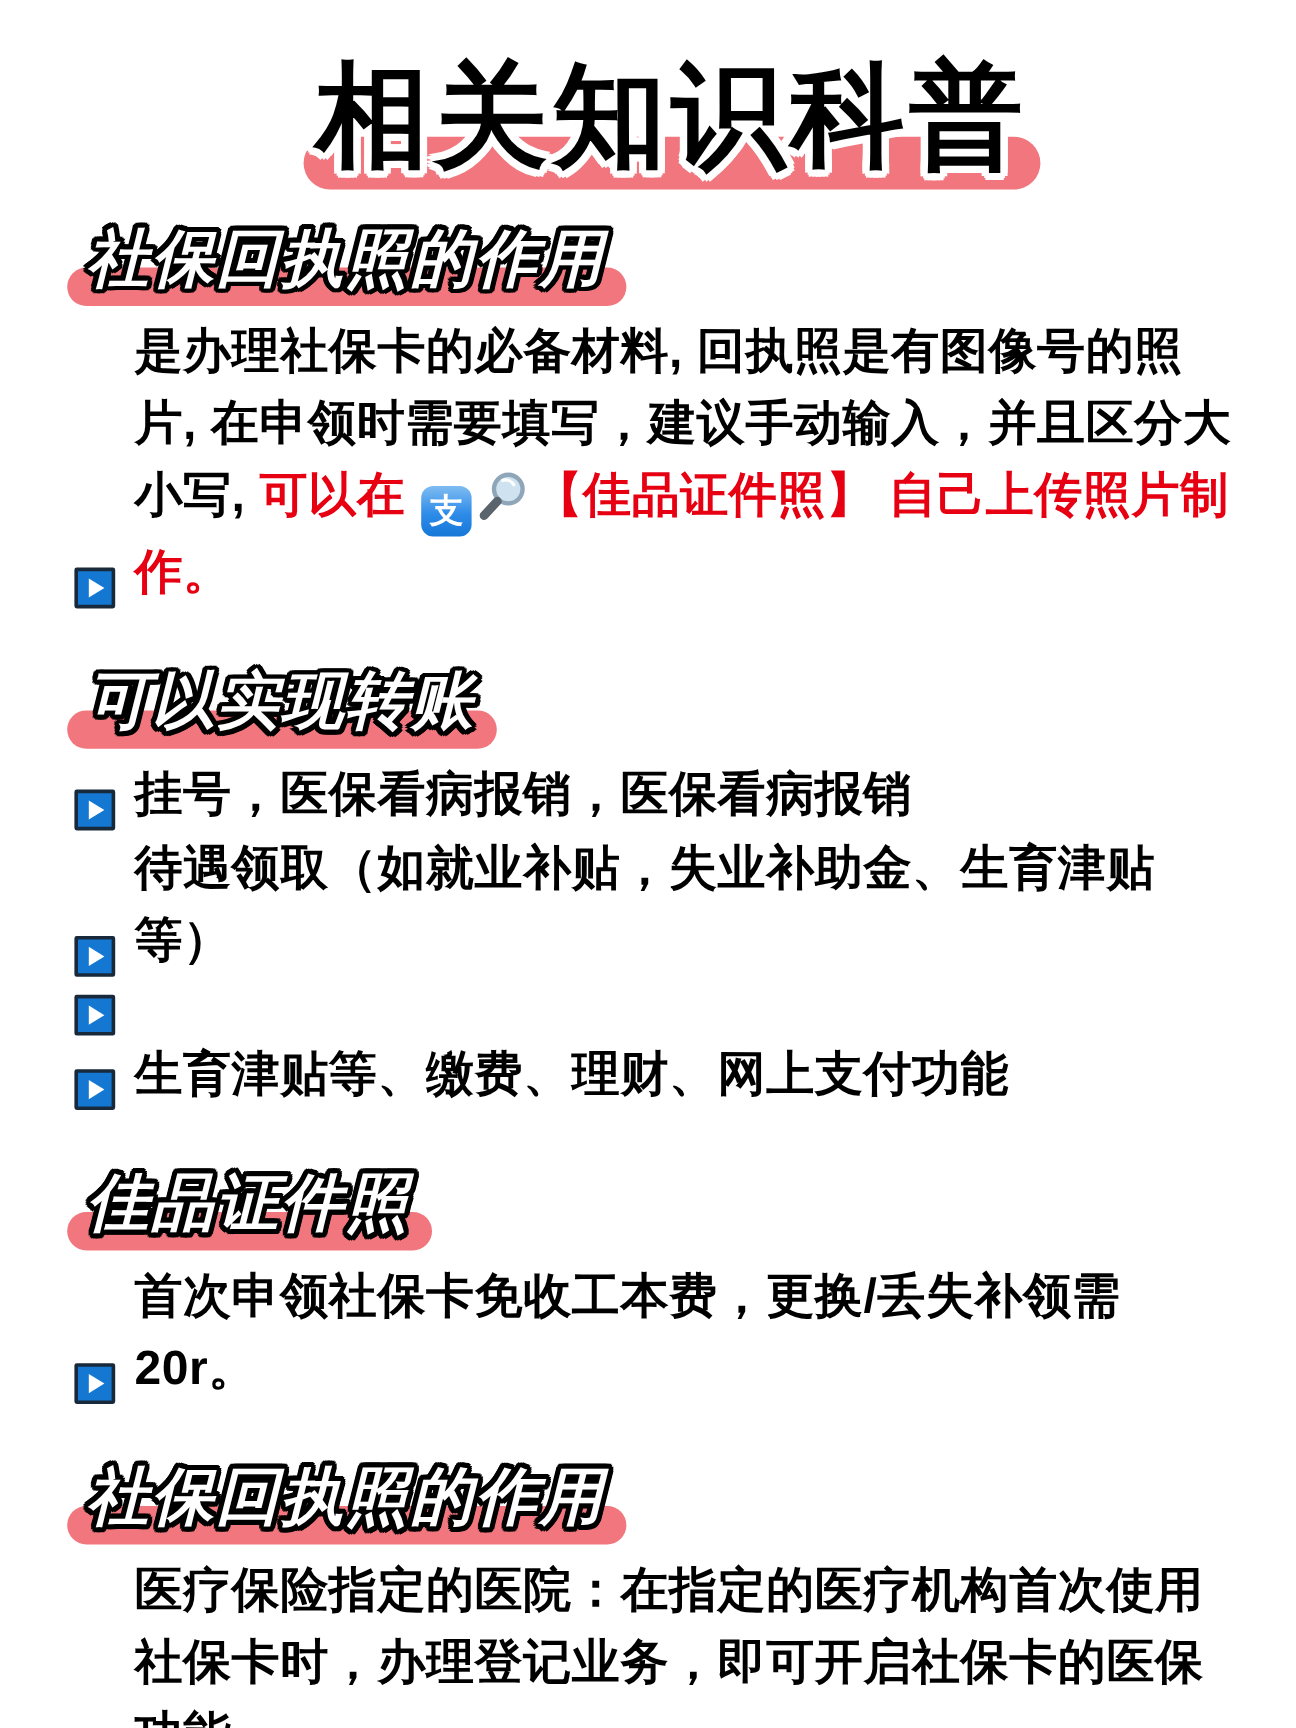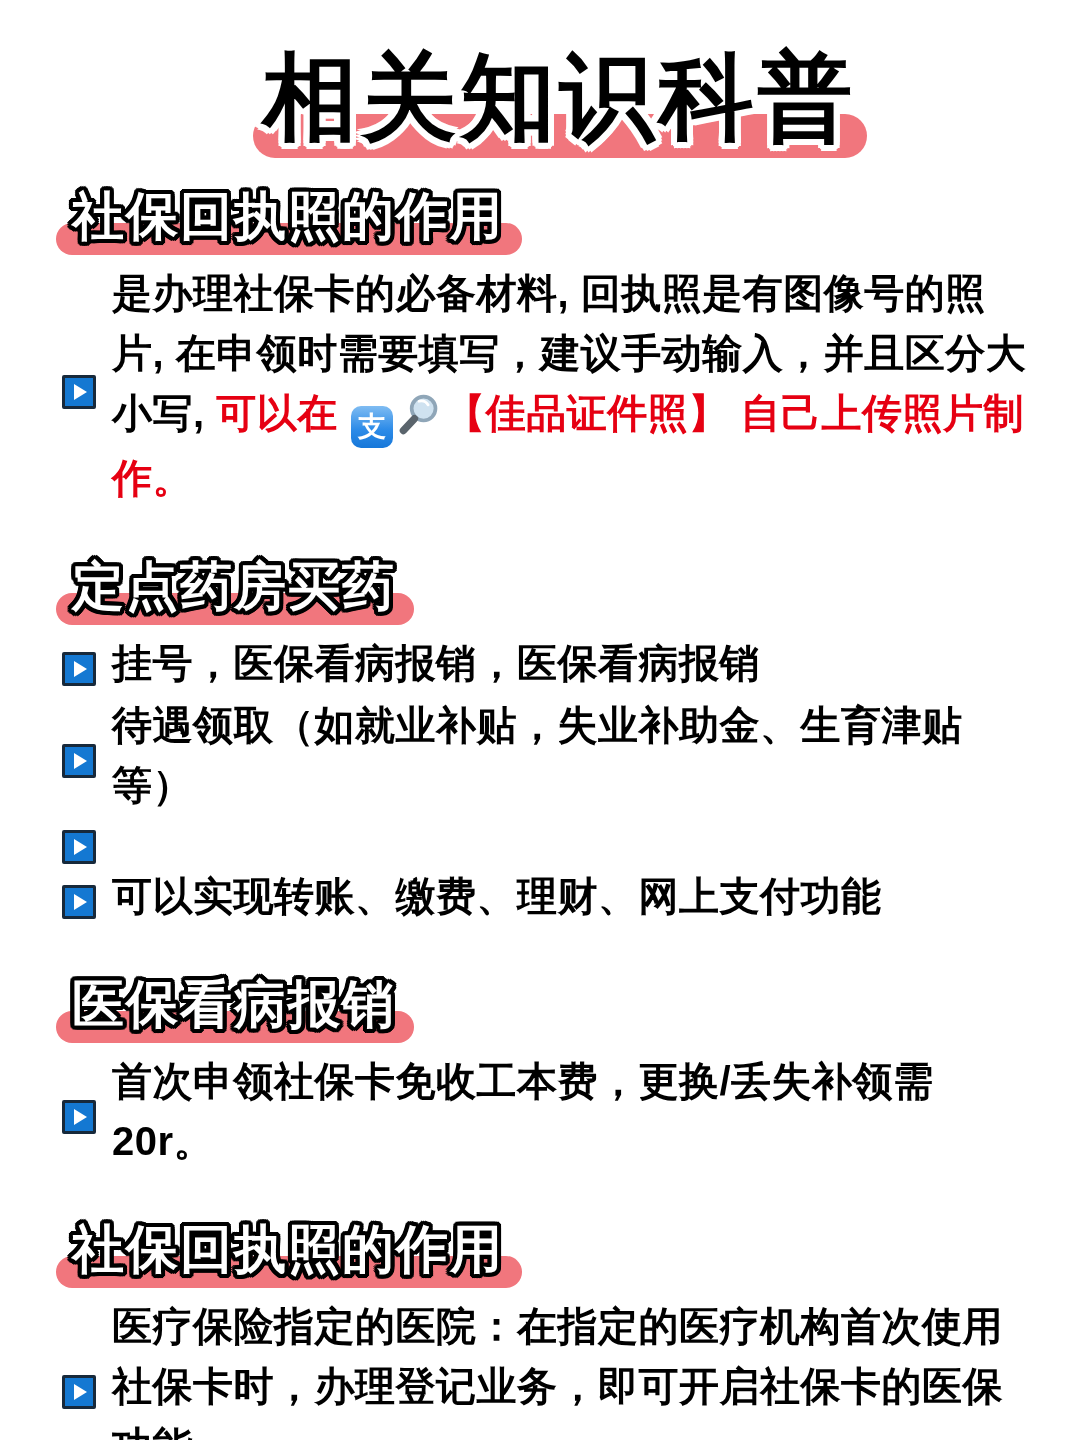--- a/index.html
+++ b/index.html
@@ -39,21 +39,21 @@
     position:absolute;
     left:-10px;right:-10px;bottom:2px;
     height:44px;border-radius:24px;
     background:var(--pink);
     z-index:-1;
   }
 
   
   section{margin-top:46px;}
   section:first-of-type{margin-top:0;}
-  .heading{margin-bottom:14px;padding-left:12px;}
+  .heading{margin-bottom:14px;padding-left:12px;font-style:italic;}
   .heading-pill{
     position:relative;
     display:inline-block;
     font-size:52px;
     font-weight:900;
     letter-spacing:2px;
     line-height:1.25;
     color:#fff;
     text-shadow:
       4px 0 0 #000,-4px 0 0 #000,0 4px 0 #000,0 -4px 0 #000,
@@ -67,21 +67,21 @@
     left:-16px;right:-18px;bottom:-6px;
     height:32px;border-radius:17px;
     background:var(--pink);
     z-index:-1;
   }
 
   
   ul.items{list-style:none;}
   li.item{
     display:flex;
-    align-items:center;
+    align-items:flex-end;
     margin-bottom:2px;
   }
   .play-bullet{
     flex:0 0 auto;
     width:34px;height:34px;
     margin:13px 16px 0 2px;
     background:var(--blue);
     border:3px solid #17293B;
     border-radius:2px;
     display:flex;align-items:center;justify-content:center;
@@ -138,21 +138,21 @@
             </span>
             <div class="item-text"><span class="seg-black">是办理社保卡的必备材料, 回执照是有图像号的照片, 在申领时需要填写，建议手动输入，并且区分大小写, </span><span class="seg-red">可以在 </span><span class="alipay-icon">支</span><svg viewBox="0 0 48 48" class="magnifier-icon">
                 <circle cx="29" cy="17" r="13" fill="#CFE2F0" stroke="#8FA6B8" stroke-width="4"></circle>
                 <path d="M24 9 a9 9 0 0 1 10 4" fill="none" stroke="#FFFFFF" stroke-width="3" stroke-linecap="round"></path>
                 <line x1="19" y1="28" x2="7" y2="41" stroke="#5A646C" stroke-width="8" stroke-linecap="round"></line>
               </svg><span class="seg-red">【佳品证件照】 自己上传照片制作。</span></div>
           </li>
         </ul>
       </section>
       <section class="section">
-        <div class="heading"><span class="heading-pill">定点药房买药</span></div>
+        <div class="heading"><span class="heading-pill">可以实现转账</span></div>
         <ul class="items">
           <li class="item">
             <span class="play-bullet">
               <span class="play-triangle"></span>
             </span>
             <div class="item-text"><span class="seg-black">挂号，医保看病报销，医保看病报销</span></div>
           </li>
           <li class="item">
             <span class="play-bullet">
               <span class="play-triangle"></span>
@@ -161,26 +161,26 @@
           </li>
           <li class="item">
             <span class="play-bullet">
               <span class="play-triangle"></span>
             </span>
           </li>
           <li class="item">
             <span class="play-bullet">
               <span class="play-triangle"></span>
             </span>
-            <div class="item-text"><span class="seg-black">可以实现转账、缴费、理财、网上支付功能</span></div>
-          </li>
-        </ul>
-      </section>
-      <section class="section">
-        <div class="heading"><span class="heading-pill">医保看病报销</span></div>
+            <div class="item-text"><span class="seg-black">生育津贴等、缴费、理财、网上支付功能</span></div>
+          </li>
+        </ul>
+      </section>
+      <section class="section">
+        <div class="heading"><span class="heading-pill">佳品证件照</span></div>
         <ul class="items">
           <li class="item">
             <span class="play-bullet">
               <span class="play-triangle"></span>
             </span>
             <div class="item-text"><span class="seg-black">首次申领社保卡免收工本费，更换/丢失补领需20r。</span></div>
           </li>
         </ul>
       </section>
       <section class="section">

